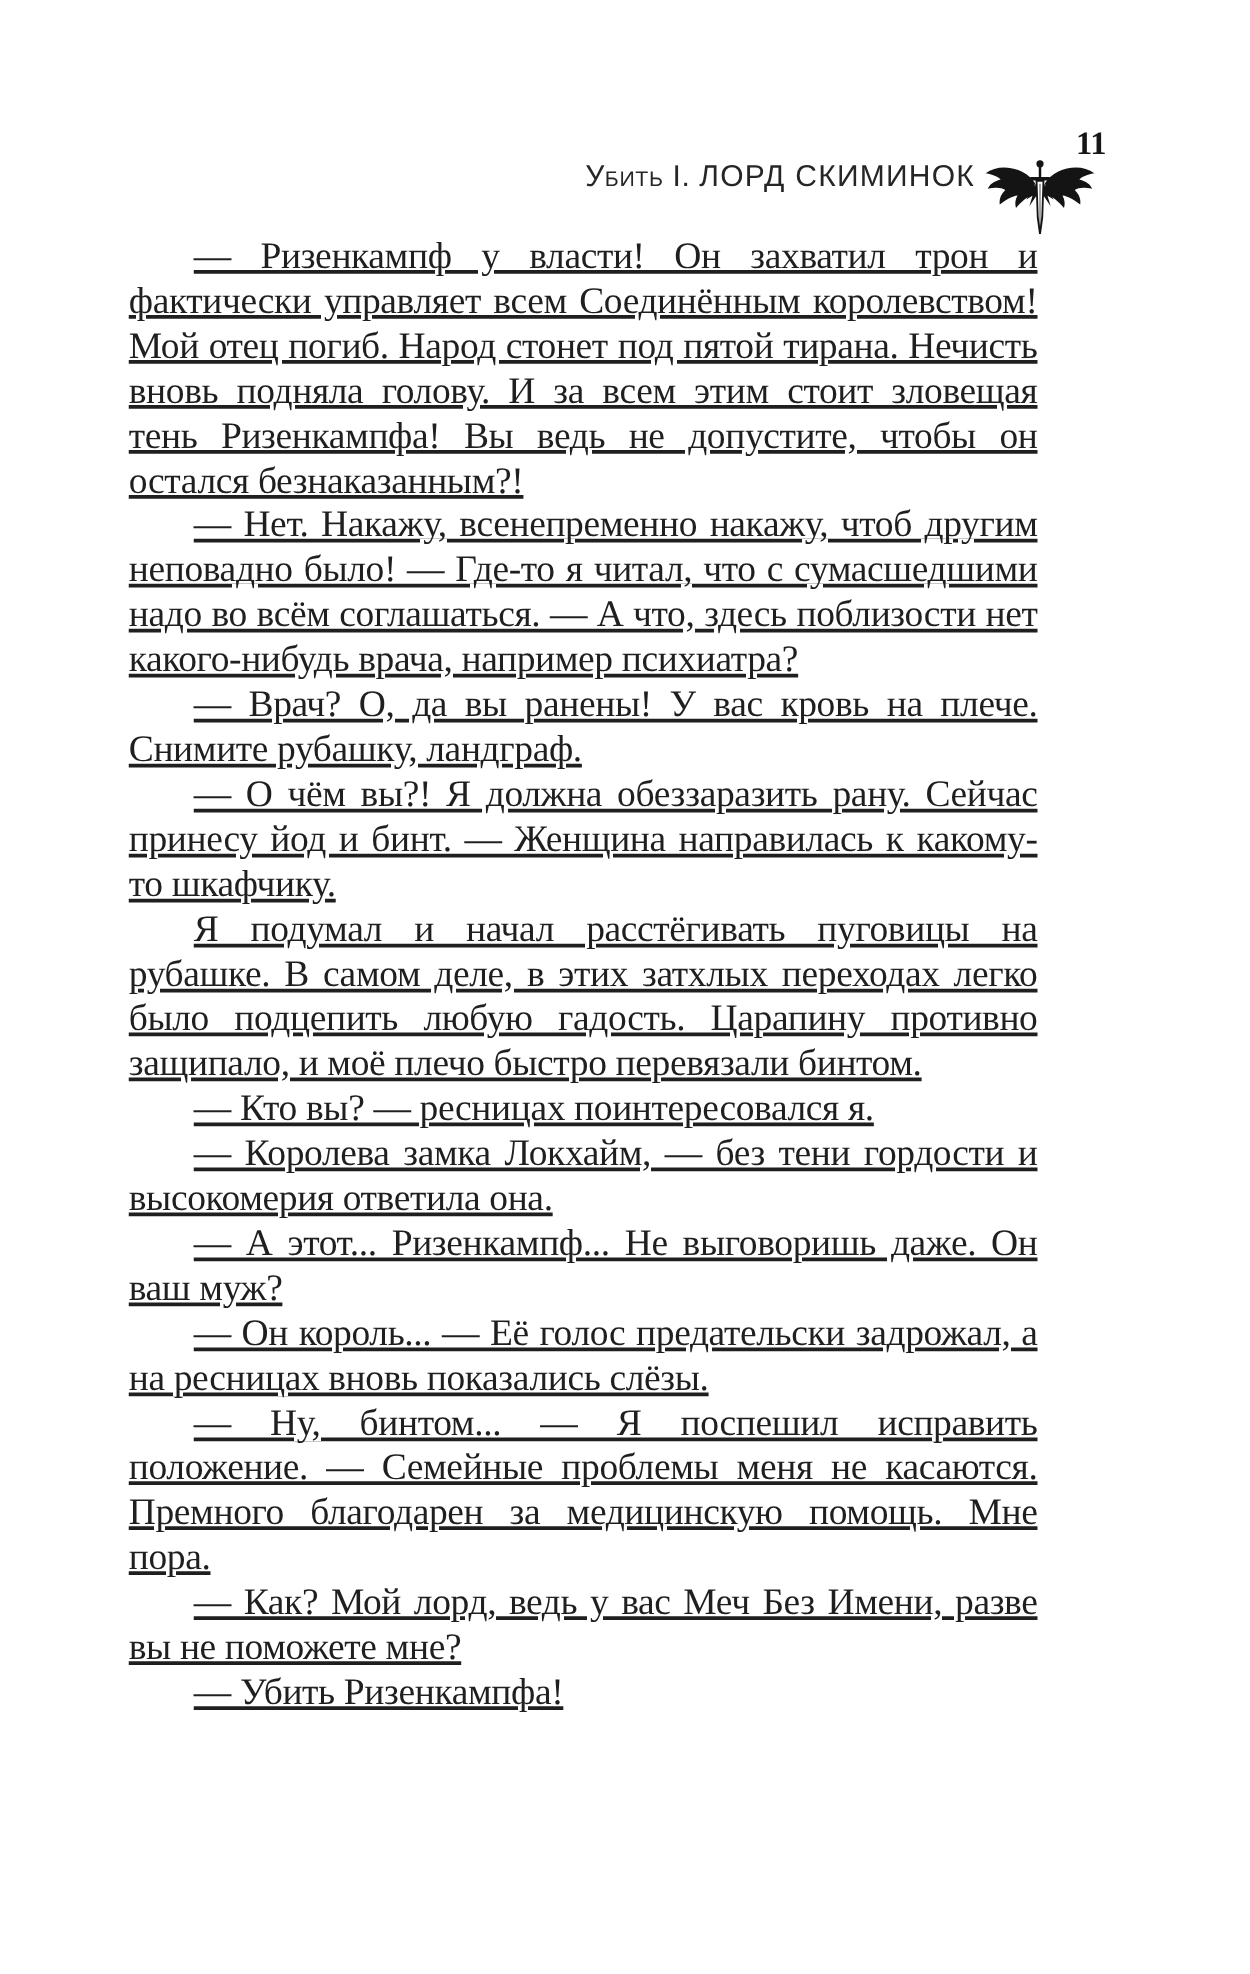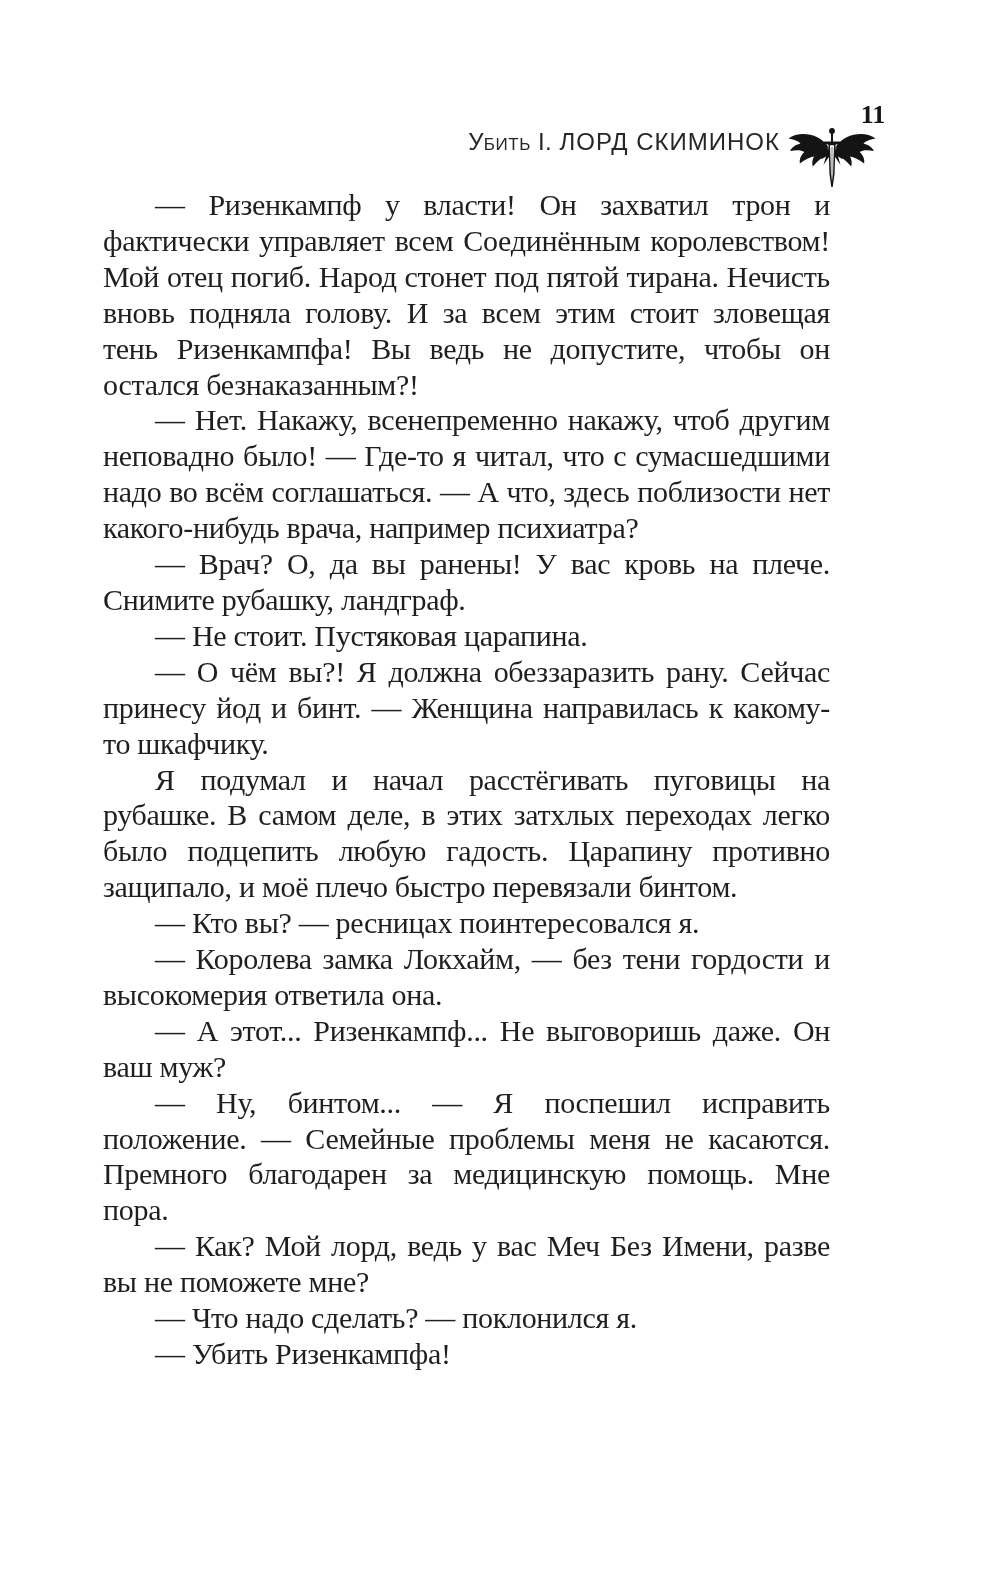--- a/index.html
+++ b/index.html
@@ -51,20 +51,21 @@
     left: 103px;
     width: 727px;
     font-size: 30px;
     line-height: 35.9px;
     letter-spacing: -0.3px;
     text-align: justify;
   }
   .body-text p {
     margin: 0;
     text-indent: 52px;
+    text-decoration: underline;
   }
 </style>
 </head>
 <body>
 
 <div class="page">
 
   <div class="page-number">11</div>
 
   <div class="part-header">
@@ -107,35 +108,34 @@
   </svg>
 
   <div class="body-text">
 
       <p>— Ризенкампф у власти! Он захватил трон и фактически управляет всем Соединённым королевством! Мой отец погиб. Народ стонет под пятой тирана. Нечисть вновь подняла голову. И за всем этим стоит зловещая тень Ризенкампфа! Вы ведь не допустите, чтобы он остался безнаказанным?!</p>
 
       <p>— Нет. Накажу, всенепременно накажу, чтоб другим неповадно было! — Где-то я читал, что с сумасшедшими надо во всём соглашаться. — А что, здесь поблизости нет какого-нибудь врача, например психиатра?</p>
 
       <p>— Врач? О, да вы ранены! У вас кровь на плече. Снимите рубашку, ландграф.</p>
 
-      <p>— Не стоит. Пустяковая царапина.</p>
 
       <p>— О чём вы?! Я должна обеззаразить рану. Сейчас принесу йод и бинт. — Женщина направилась к какому-то шкафчику.</p>
 
       <p>Я подумал и начал расстёгивать пуговицы на рубашке. В самом деле, в этих затхлых переходах легко было подцепить любую гадость. Царапину противно защипало, и моё плечо быстро перевязали бинтом.</p>
 
       <p>— Кто вы? — ресницах поинтересовался я.</p>
 
       <p>— Королева замка Локхайм, — без тени гордости и высокомерия ответила она.</p>
 
       <p>— А этот... Ризенкампф... Не выговоришь даже. Он ваш муж?</p>
 
+      <p>— Он король... — Её голос предательски задрожал, а на ресницах вновь показались слёзы.</p>
 
       <p>— Ну, бинтом... — Я поспешил исправить положение. — Семейные проблемы меня не касаются. Премного благодарен за медицинскую помощь. Мне пора.</p>
 
       <p>— Как? Мой лорд, ведь у вас Меч Без Имени, разве вы не поможете мне?</p>
 
-      <p>— Что надо сделать? — поклонился я.</p>
 
       <p>— Убить Ризенкампфа!</p>
     </div>
 
 </div>
 
 </body></html>

